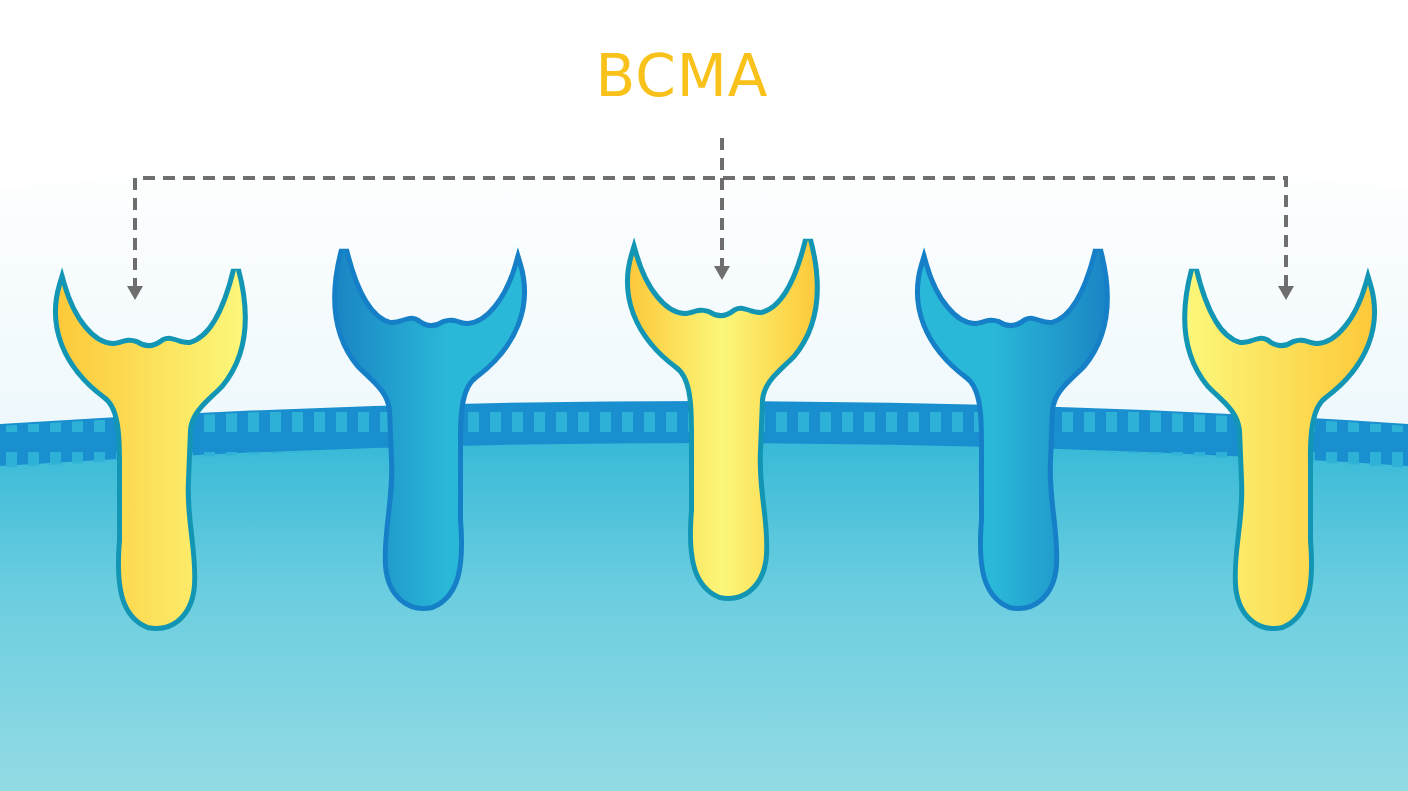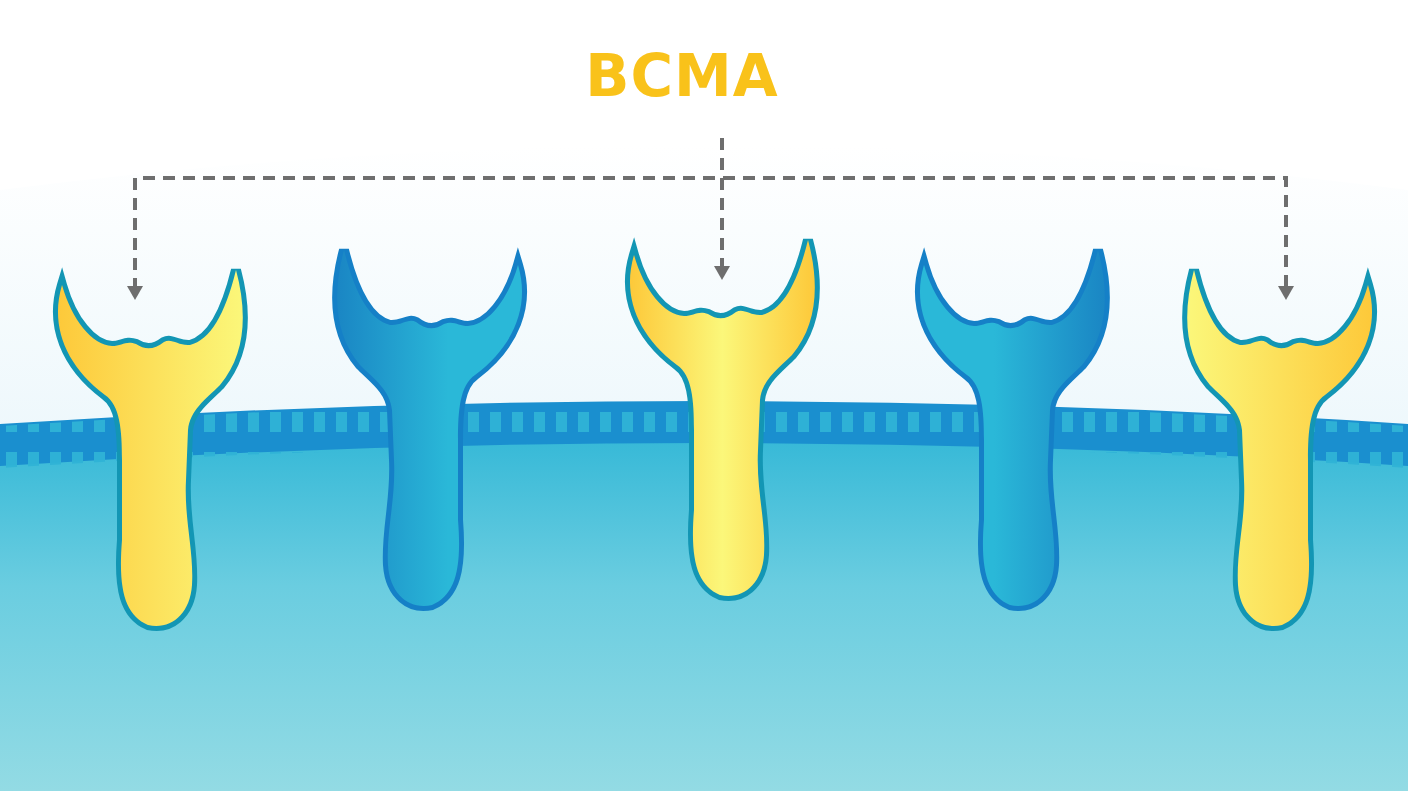--- a/index.html
+++ b/index.html
@@ -1,18 +1,18 @@
 <!DOCTYPE html>
 <html><head>
 <meta charset="utf-8">
 <style>
   html, body { margin:0; padding:0; }
   body { width:1408px; height:791px; overflow:hidden; background:#ffffff; position:relative; font-family:"DejaVu Sans", sans-serif; }
   #scene { position:absolute; left:0; top:0; width:1408px; height:791px; }
-  .title { position:absolute; left:0; width:1364px; top:42px; text-align:center; font-family:"DejaVu Sans", sans-serif; font-weight:bold; font-size:58px; letter-spacing:1px; color:#f9c21a; }
+  .title { position:absolute; left:0; width:1364px; top:42px; text-align:center; font-family:"DejaVu Sans", sans-serif; font-weight:normal; font-size:58px; letter-spacing:1px; color:#f9c21a; }
 </style>
 </head>
 <body>
 
 <svg id="scene" viewBox="0 0 1408 791" xmlns="http://www.w3.org/2000/svg">
   <defs>
     <linearGradient id="cyto" x1="0" y1="0" x2="0" y2="1">
       <stop offset="0" stop-color="#2fb6d6"></stop>
       <stop offset="0.45" stop-color="#6acde0"></stop>
       <stop offset="1" stop-color="#93dbe4"></stop>

